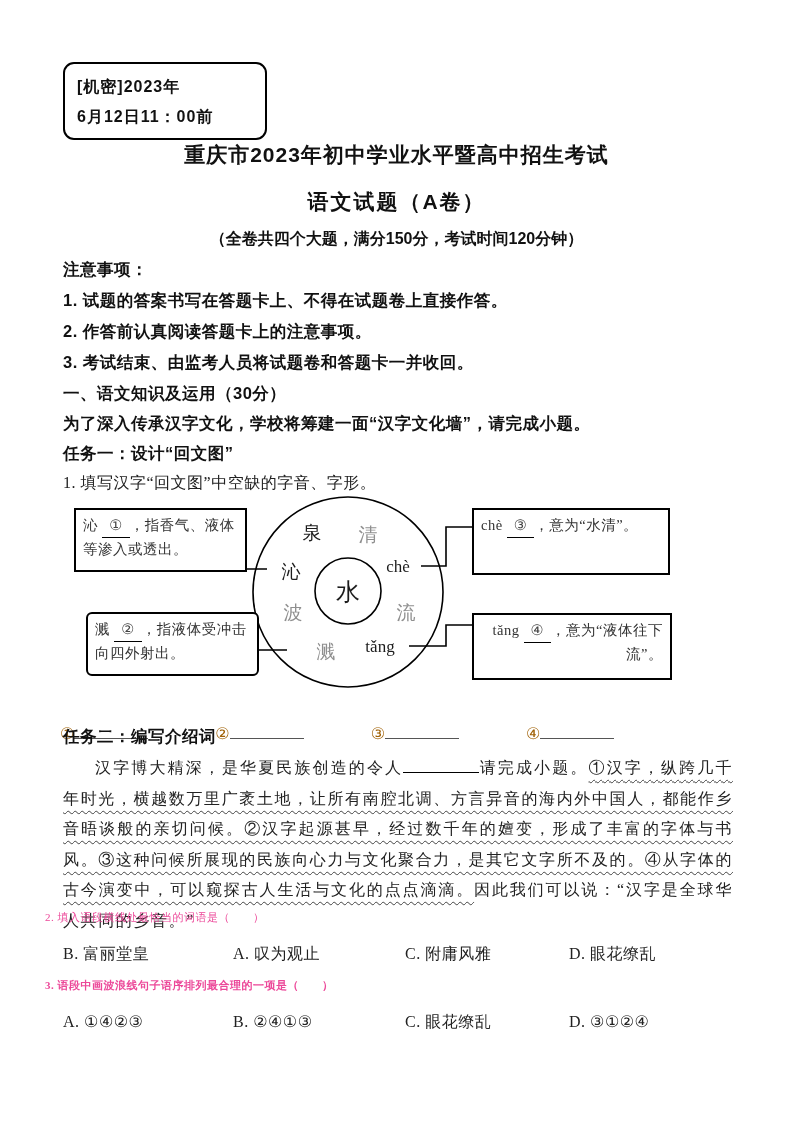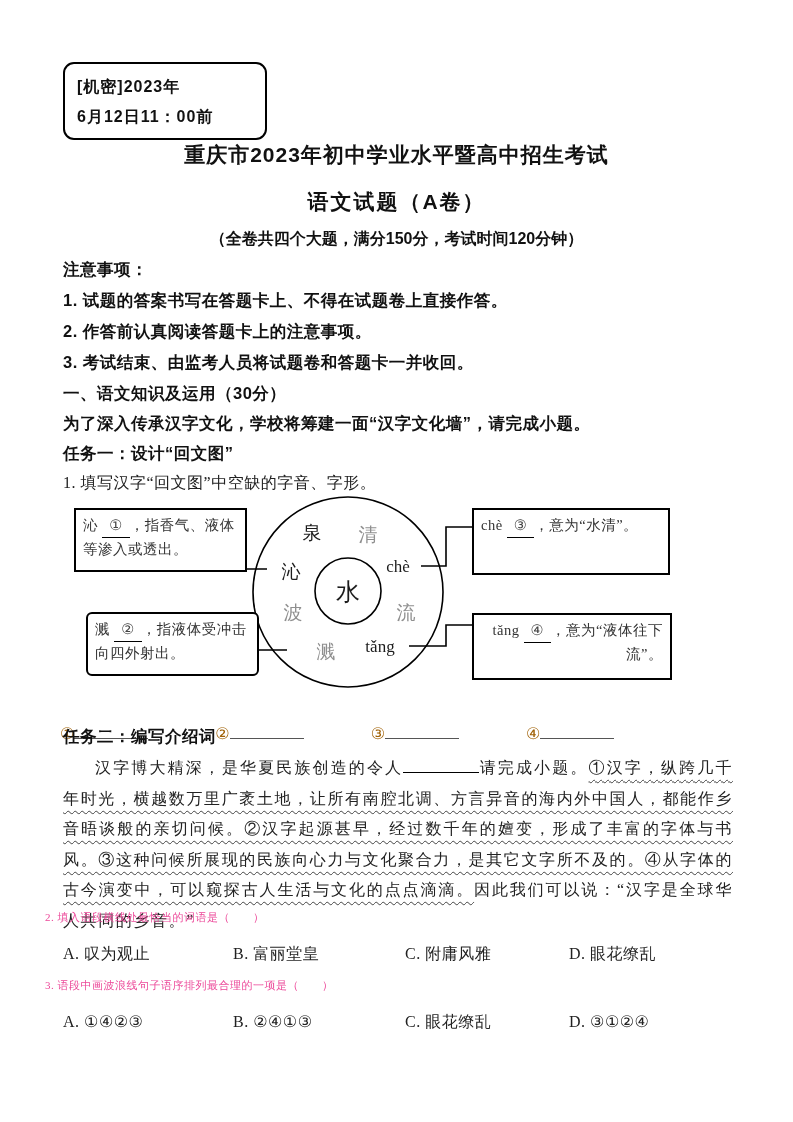--- a/index.html
+++ b/index.html
@@ -120,27 +120,27 @@
   </div>
 
   <div class="abs bodyline heiti" style="top:726px;">任务二：编写介绍词</div>
 
   <div class="abs passage">
     <span>汉字博大精深，是华夏民族创造的令人</span><span class="blank-inline"></span><span>请完成小题。</span><span class="wavy">①汉字，纵跨几千年时光，横越数万里广袤土地，让所有南腔北调、方言异音的海内外中国人，都能作乡音晤谈般的亲切问候。②汉字起源甚早，经过数千年的嬗变，形成了丰富的字体与书风。③这种问候所展现的民族向心力与文化聚合力，是其它文字所不及的。④从字体的古今演变中，可以窥探古人生活与文化的点点滴滴。</span><span>因此我们可以说：“汉字是全球华人共同的乡音。”</span>
   </div>
 
   <div class="abs q-stem" style="top:910px;">2. 填入语段横线处最恰当的词语是（　　）</div>
   <div class="abs opt-row" style="top:944px;">
+    <span>B. 富丽堂皇</span>
     <span>A. 叹为观止</span>
-    <span>B. 富丽堂皇</span>
     <span>C. 附庸风雅</span>
     <span>D. 眼花缭乱</span>
   </div>
 
-  <div class="abs q-stem" style="top:978px;">3. 语段中画波浪线句子语序排列最合理的一项是（　　）</div>
+  <div class="abs q-stem" style="top:978px;font-weight:bold;">3. 语段中画波浪线句子语序排列最合理的一项是（　　）</div>
   <div class="abs opt-row" style="top:1012px;">
     <span>A. ①④②③</span>
     <span>B. ②④①③</span>
     <span>C. 眼花缭乱</span>
     <span>D. ③①②④</span>
   </div>
 
 </div>
 
 </body></html>

